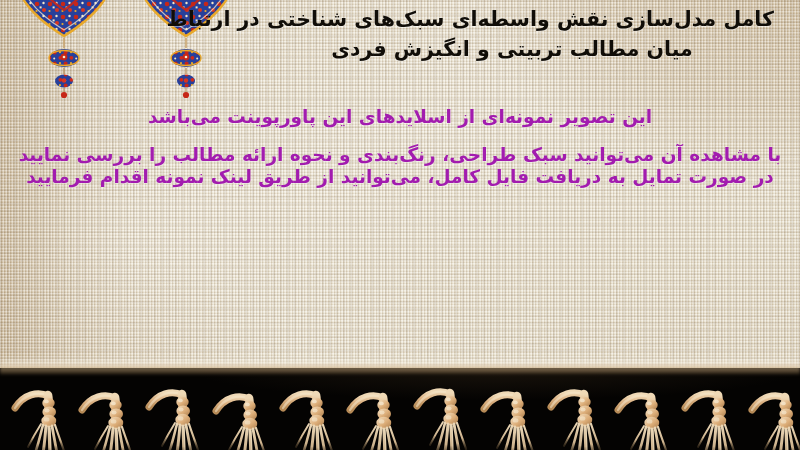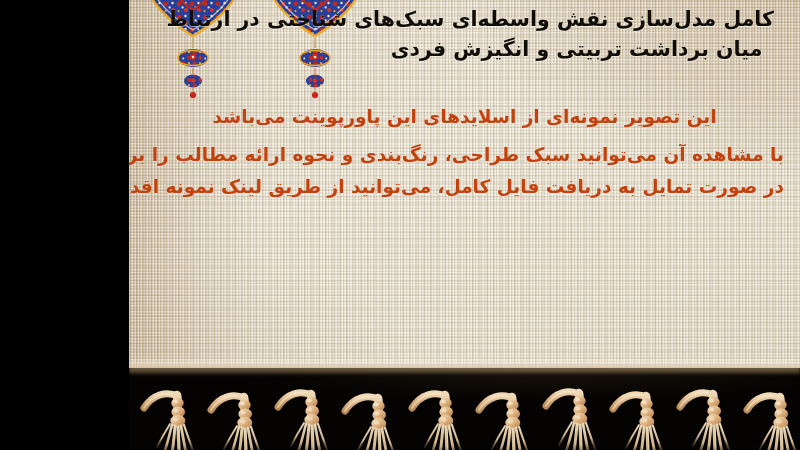--- a/index.html
+++ b/index.html
@@ -3,21 +3,21 @@
 <meta charset="utf-8">
 <title>Slide Preview</title>
 <style>
   html, body {
     margin: 0;
     padding: 0;
     background: #000;
   }
   #slide {
     position: relative;
-    width: 671px;
+    width: 800px;
     height: 450px;
     overflow: hidden;
     font-family: "DejaVu Sans", sans-serif;
     background-color: #e8e0cd;
   }
 
   
   .bg-base {
     position: absolute;
     inset: 0;
@@ -105,29 +105,29 @@
   .slide-title .t-line { display: block; white-space: nowrap; }
   .title-l1 { padding-right: 10px; }
   .title-l2 { }
 
   .slide-body {
     position: absolute;
     top: 108px;
     right: 16px;
     left: 16px;
     text-align: center;
-    color: #c2410c;
+    color: #a21caf;
     font-size: 18.5px;
     font-weight: 700;
     line-height: 1.0;
     text-shadow: 0 1px 0 rgba(255,255,255,0.40);
   }
   .body-line { display: block; white-space: nowrap; }
   .body-l1 { margin-bottom: 19px; }
-  .body-l2 { margin-bottom: 14px; }
+  .body-l2 { margin-bottom: 4px; }
   .body-l3 { }
 
   
   .fringe-band {
     position: absolute;
     left: 0;
     right: 0;
     bottom: 0;
     height: 82px;
     background:
@@ -259,21 +259,21 @@
         <ellipse cx="178" cy="119" rx="9" ry="6.5" fill="url(#floral2)"></ellipse>
         <circle cx="178" cy="118.5" r="2.2" fill="#d9351f"></circle>
         <path d="M178,126 L178,130" stroke="#b8905f" stroke-width="1.1"></path>
         <circle cx="178" cy="133" r="3.1" fill="#c62718"></circle>
       </g>
     </svg>
   </div>
 
   <div class="slide-title">
     <span class="t-line title-l1">کامل مدل‌سازی نقش واسطه‌ای سبک‌های شناختی در ارتباط</span>
-    <span class="t-line title-l2">میان برداشت تربیتی و انگیزش فردی</span>
+    <span class="t-line title-l2">میان مطالب تربیتی و انگیزش فردی</span>
   </div>
 
   <div class="slide-body">
     <span class="body-line body-l1">این تصویر نمونه‌ای از اسلایدهای این پاورپوینت می‌باشد</span>
     <span class="body-line body-l2">با مشاهده آن می‌توانید سبک طراحی، رنگ‌بندی و نحوه ارائه مطالب را بررسی نمایید</span>
     <span class="body-line body-l3">در صورت تمایل به دریافت فایل کامل، می‌توانید از طریق لینک نمونه اقدام فرمایید</span>
   </div>
 
   <div class="seam-glow"></div>
   <div class="fringe-band">

